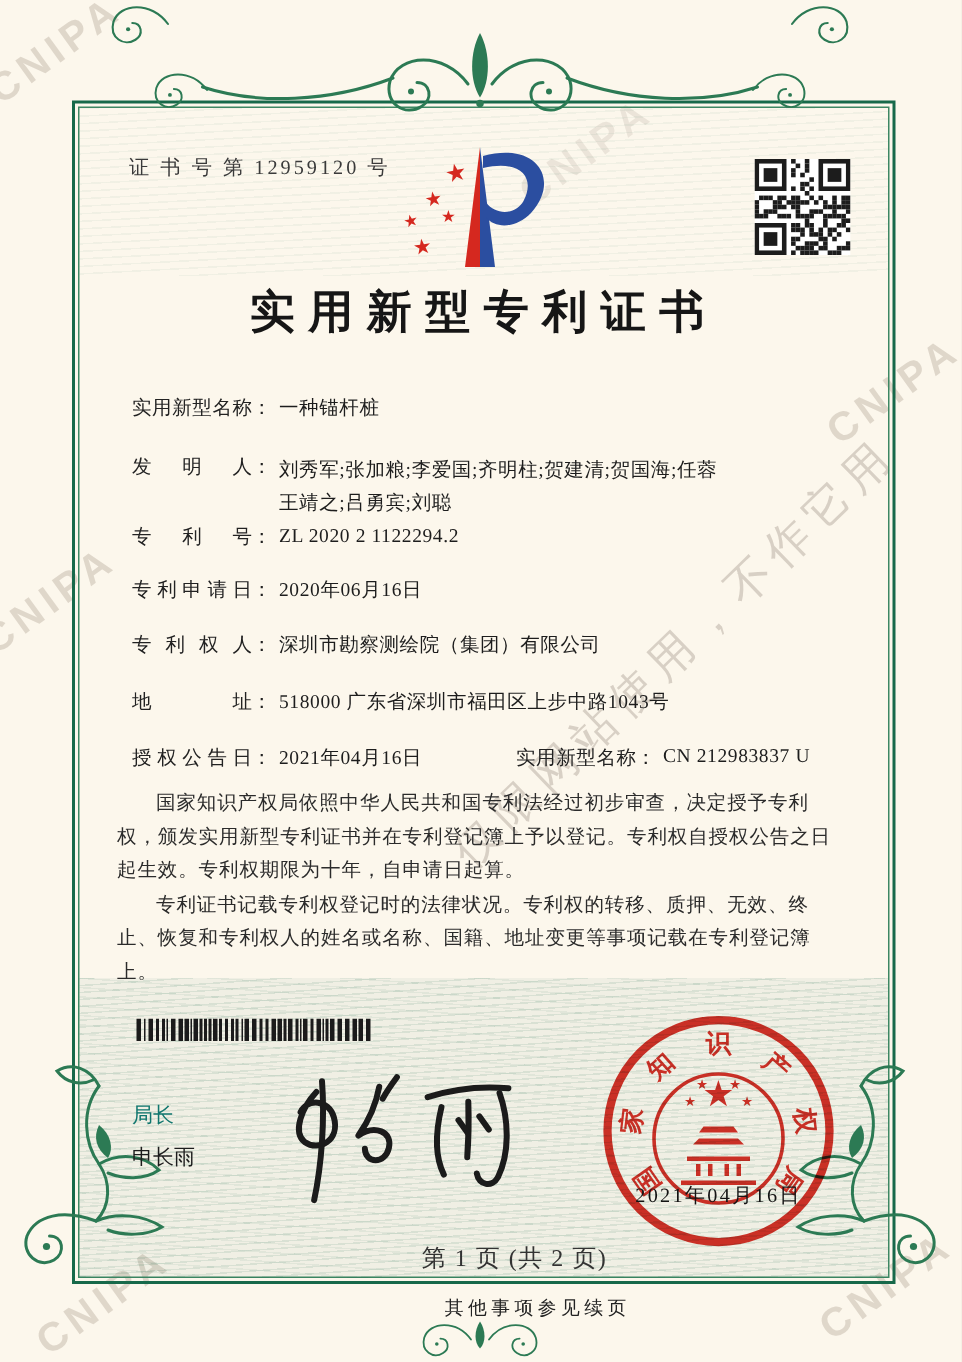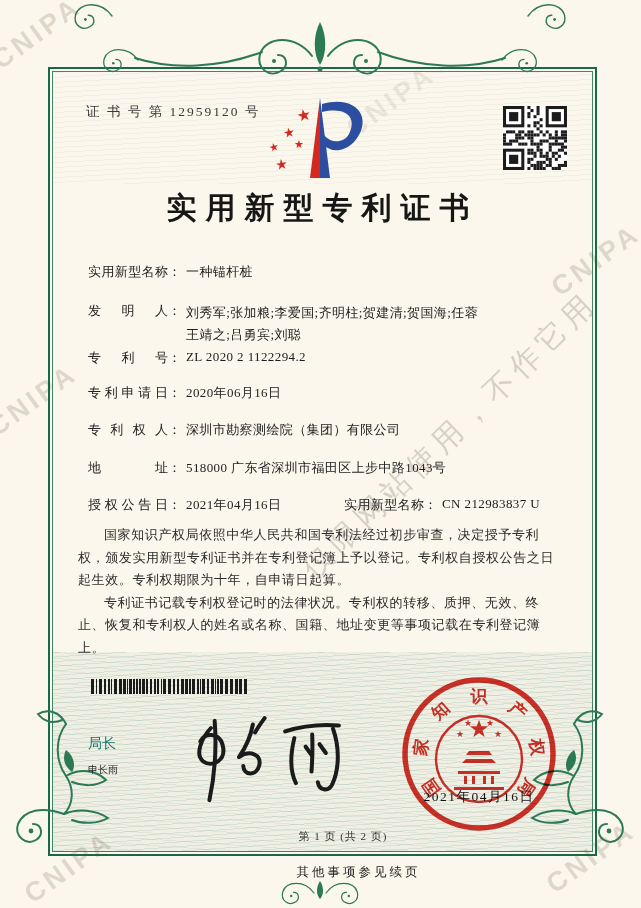--- a/index.html
+++ b/index.html
@@ -42,30 +42,30 @@
   .f-value{color:#1d1d1d;letter-spacing:.4px;}
   .pre{white-space:pre-line;line-height:22px;}
   
   .paras{position:absolute;left:78px;top:524px;width:488px;font-size:13px;line-height:22.6px;color:#2b2b2b;}
   .paras p{margin:0;text-indent:2em;letter-spacing:.6px;}
   
   .barcode{position:absolute;left:89px;top:679px;}
   .bureau-title{position:absolute;left:88px;top:735px;font-family:"Liberation Sans","DejaVu Sans",sans-serif;
                 font-size:14px;color:#0f766e;}
   .bureau-name{position:absolute;left:88px;top:763px;font-family:Liberation Sans, sans-serif;
-               font-size:10px;color:#1c1c1c;}
+               font-size:14px;color:#1c1c1c;}
   .sig{position:absolute;left:182px;top:712px;}
   .sig path{stroke:#1b1b1b;stroke-width:4;fill:none;stroke-linecap:round;stroke-linejoin:round;}
   .seal{position:absolute;left:396px;top:671px;mix-blend-mode:multiply;opacity:.95;}
   .seal .ink{stroke:#d5281e;fill:none;}
   .seal .fill{fill:#d5281e;stroke:none;}
   #seal-arc text{font:bold 17px "Liberation Serif",serif;fill:#d5281e;text-anchor:middle;dominant-baseline:central;}
   .seal-date{position:absolute;left:398px;top:788px;width:162px;text-align:center;
              font-size:13.5px;letter-spacing:1.5px;color:#141414;}
-  .page-no{position:absolute;left:48px;top:829px;width:590px;text-align:center;font-size:11px;
+  .page-no{position:absolute;left:48px;top:829px;width:590px;text-align:center;font-size:16px;
            letter-spacing:1px;color:#333;}
   .contnote{position:absolute;left:0;top:864px;width:641px;text-align:center;font-size:12.5px;
             letter-spacing:3px;color:#222;margin-left:38px;}
 </style>
 </head>
 <body>
 
 <div class="page">
 
   <div class="wm" style="left:-14px;top:18px">CNIPA</div>

